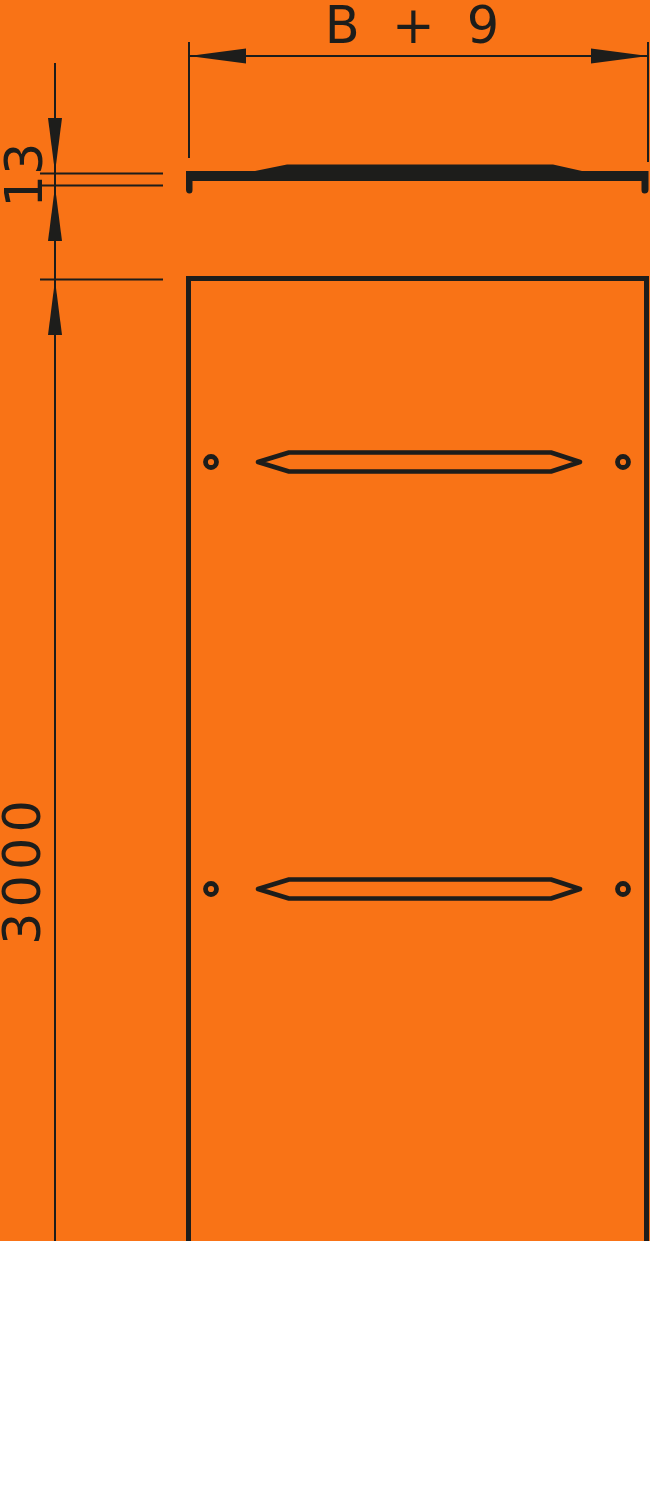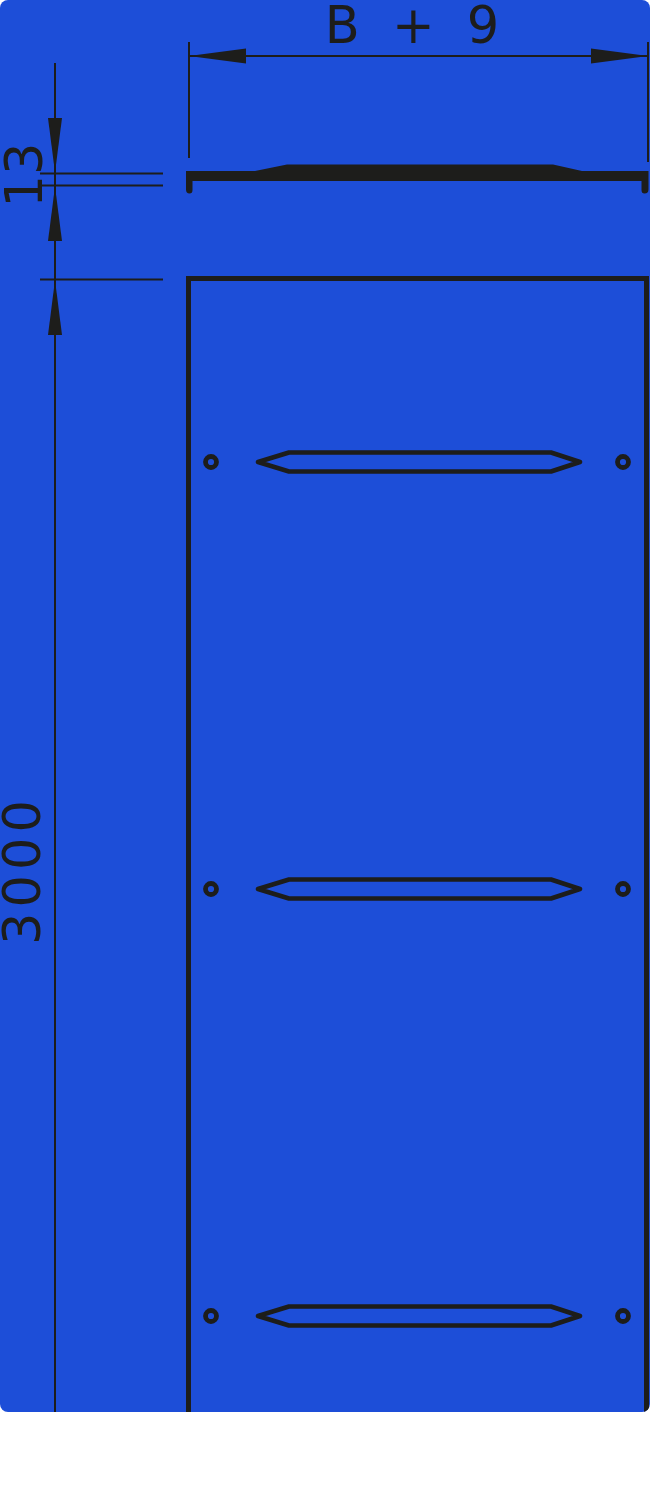--- a/index.html
+++ b/index.html
@@ -3,24 +3,23 @@
 <meta charset="utf-8">
 <style>
   html, body {
     margin: 0;
     padding: 0;
     background: #ffffff;
   }
   .canvas {
     position: relative;
     width: 650px;
-    height: 1412px;
-    background: #1d4ed8;
+    height: 1241px;
+    background: #f97316;
     overflow: hidden;
-    border-radius: 8px;
   }
   svg {
     display: block;
     width: 650px;
     height: 1500px;
   }
   text {
     font-family: "DejaVu Sans", "Liberation Sans", sans-serif;
     fill: #1d1d1b;
   }

